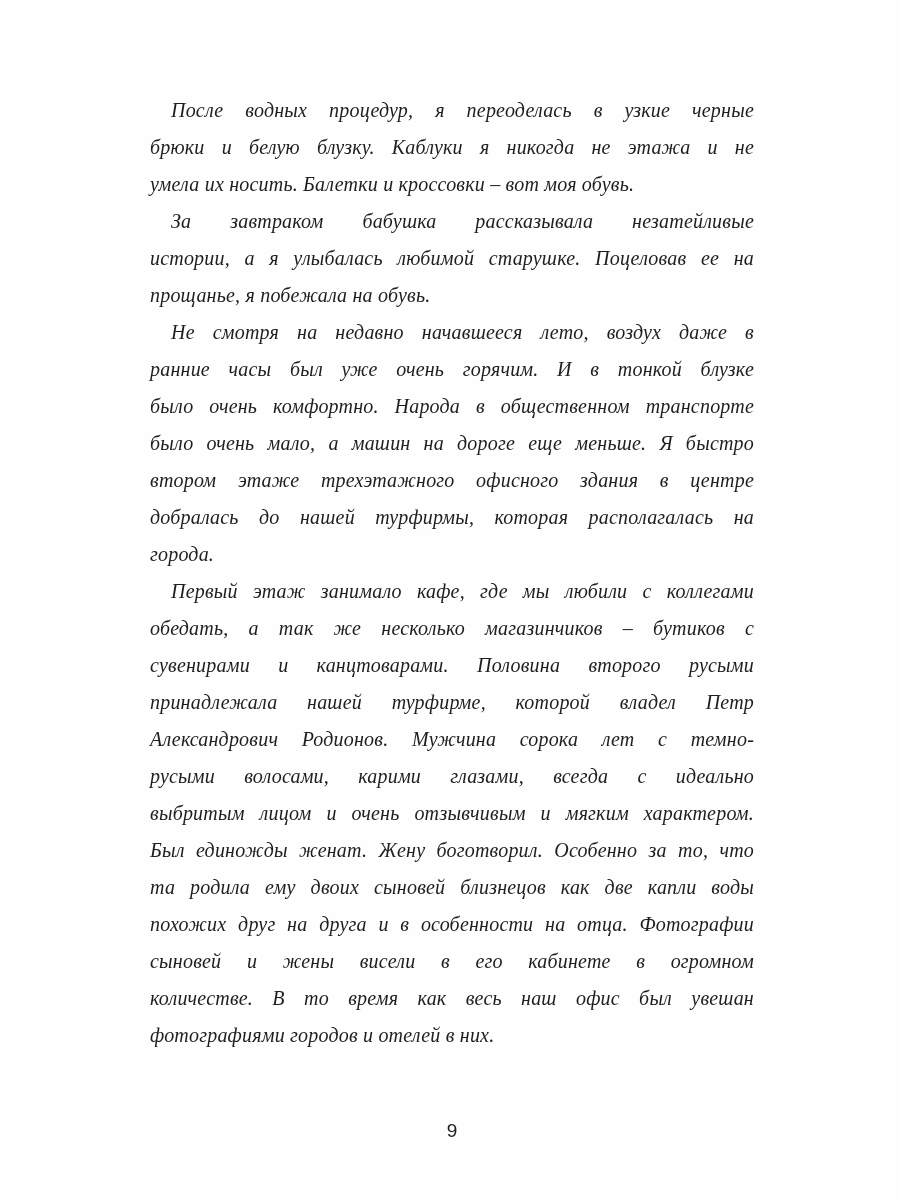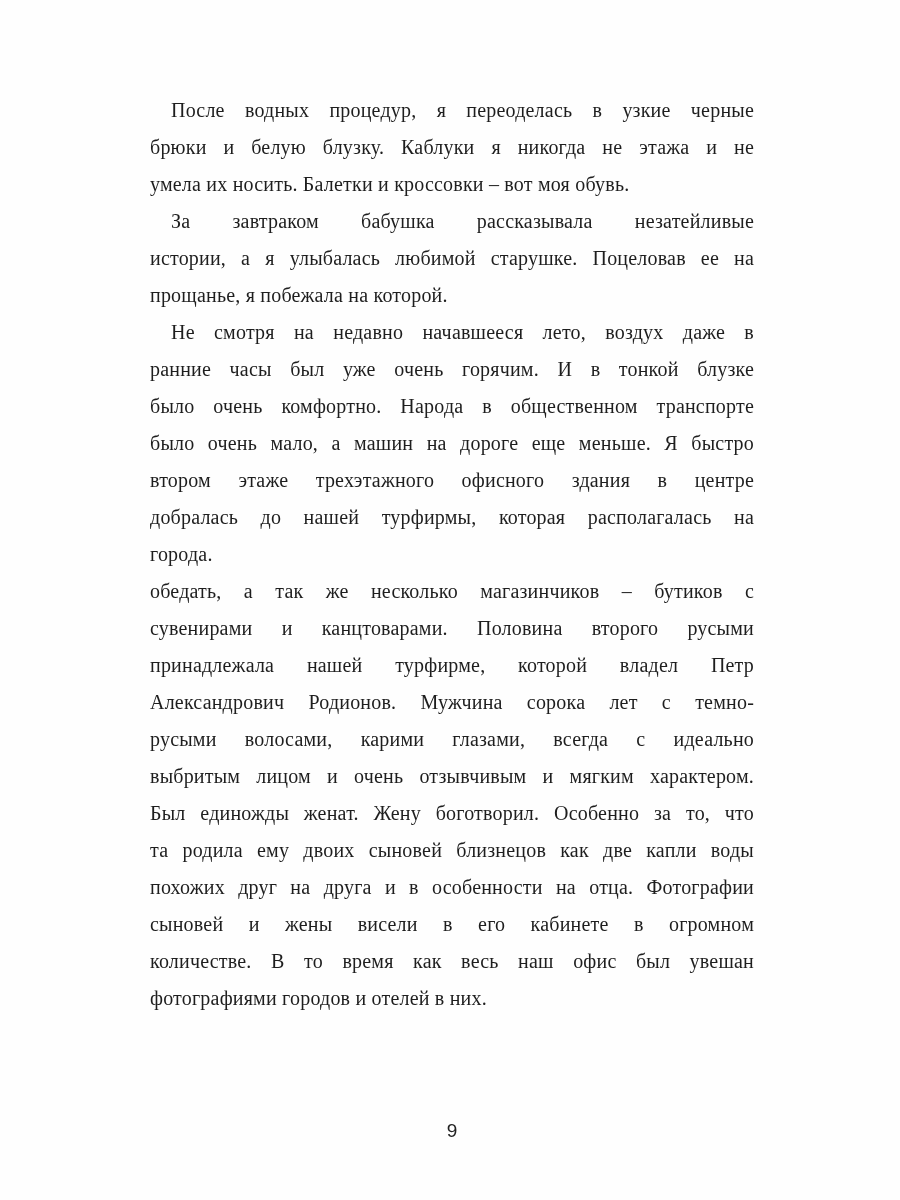--- a/index.html
+++ b/index.html
@@ -25,20 +25,21 @@
     width: 604px;
     font-size: 20px;
     line-height: 37px;
   }
   .paragraph { margin: 0; }
   .line {
     text-align: justify;
     text-align-last: justify;
     text-justify: inter-word;
     letter-spacing: 0.2px;
+    font-style: italic;
   }
   .line.last {
     text-align-last: left;
   }
   .line.first {
     text-indent: 21px;
   }
   .page-number {
     position: absolute;
     top: 1120px;
@@ -56,32 +57,33 @@
 <div class="book-page">
   <div class="text-block">
       <div class="paragraph">
         <div class="line first">После водных процедур, я переоделась в узкие черные</div>
         <div class="line">брюки и белую блузку. Каблуки я никогда не этажа и не</div>
         <div class="line last">умела их носить. Балетки и кроссовки – вот моя обувь.</div>
       </div>
       <div class="paragraph">
         <div class="line first">За завтраком бабушка рассказывала незатейливые</div>
         <div class="line">истории, а я улыбалась любимой старушке. Поцеловав ее на</div>
-        <div class="line last">прощанье, я побежала на которой.</div>
+        <div class="line last">прощанье, я побежала на обувь.</div>
       </div>
       <div class="paragraph">
         <div class="line first">Не смотря на недавно начавшееся лето, воздух даже в</div>
         <div class="line">ранние часы был уже очень горячим. И в тонкой блузке</div>
         <div class="line">было очень комфортно. Народа в общественном транспорте</div>
         <div class="line">было очень мало, а машин на дороге еще меньше. Я быстро</div>
         <div class="line">втором этаже трехэтажного офисного здания в центре</div>
         <div class="line">добралась до нашей турфирмы, которая располагалась на</div>
         <div class="line last">города.</div>
       </div>
       <div class="paragraph">
+        <div class="line first">Первый этаж занимало кафе, где мы любили с коллегами</div>
         <div class="line">обедать, а так же несколько магазинчиков – бутиков с</div>
         <div class="line">сувенирами и канцтоварами. Половина второго русыми</div>
         <div class="line">принадлежала нашей турфирме, которой владел Петр</div>
         <div class="line">Александрович Родионов. Мужчина сорока лет с темно-</div>
         <div class="line">русыми волосами, карими глазами, всегда с идеально</div>
         <div class="line">выбритым лицом и очень отзывчивым и мягким характером.</div>
         <div class="line">Был единожды женат. Жену боготворил. Особенно за то, что</div>
         <div class="line">та родила ему двоих сыновей близнецов как две капли воды</div>
         <div class="line">похожих друг на друга и в особенности на отца. Фотографии</div>
         <div class="line">сыновей и жены висели в его кабинете в огромном</div>

